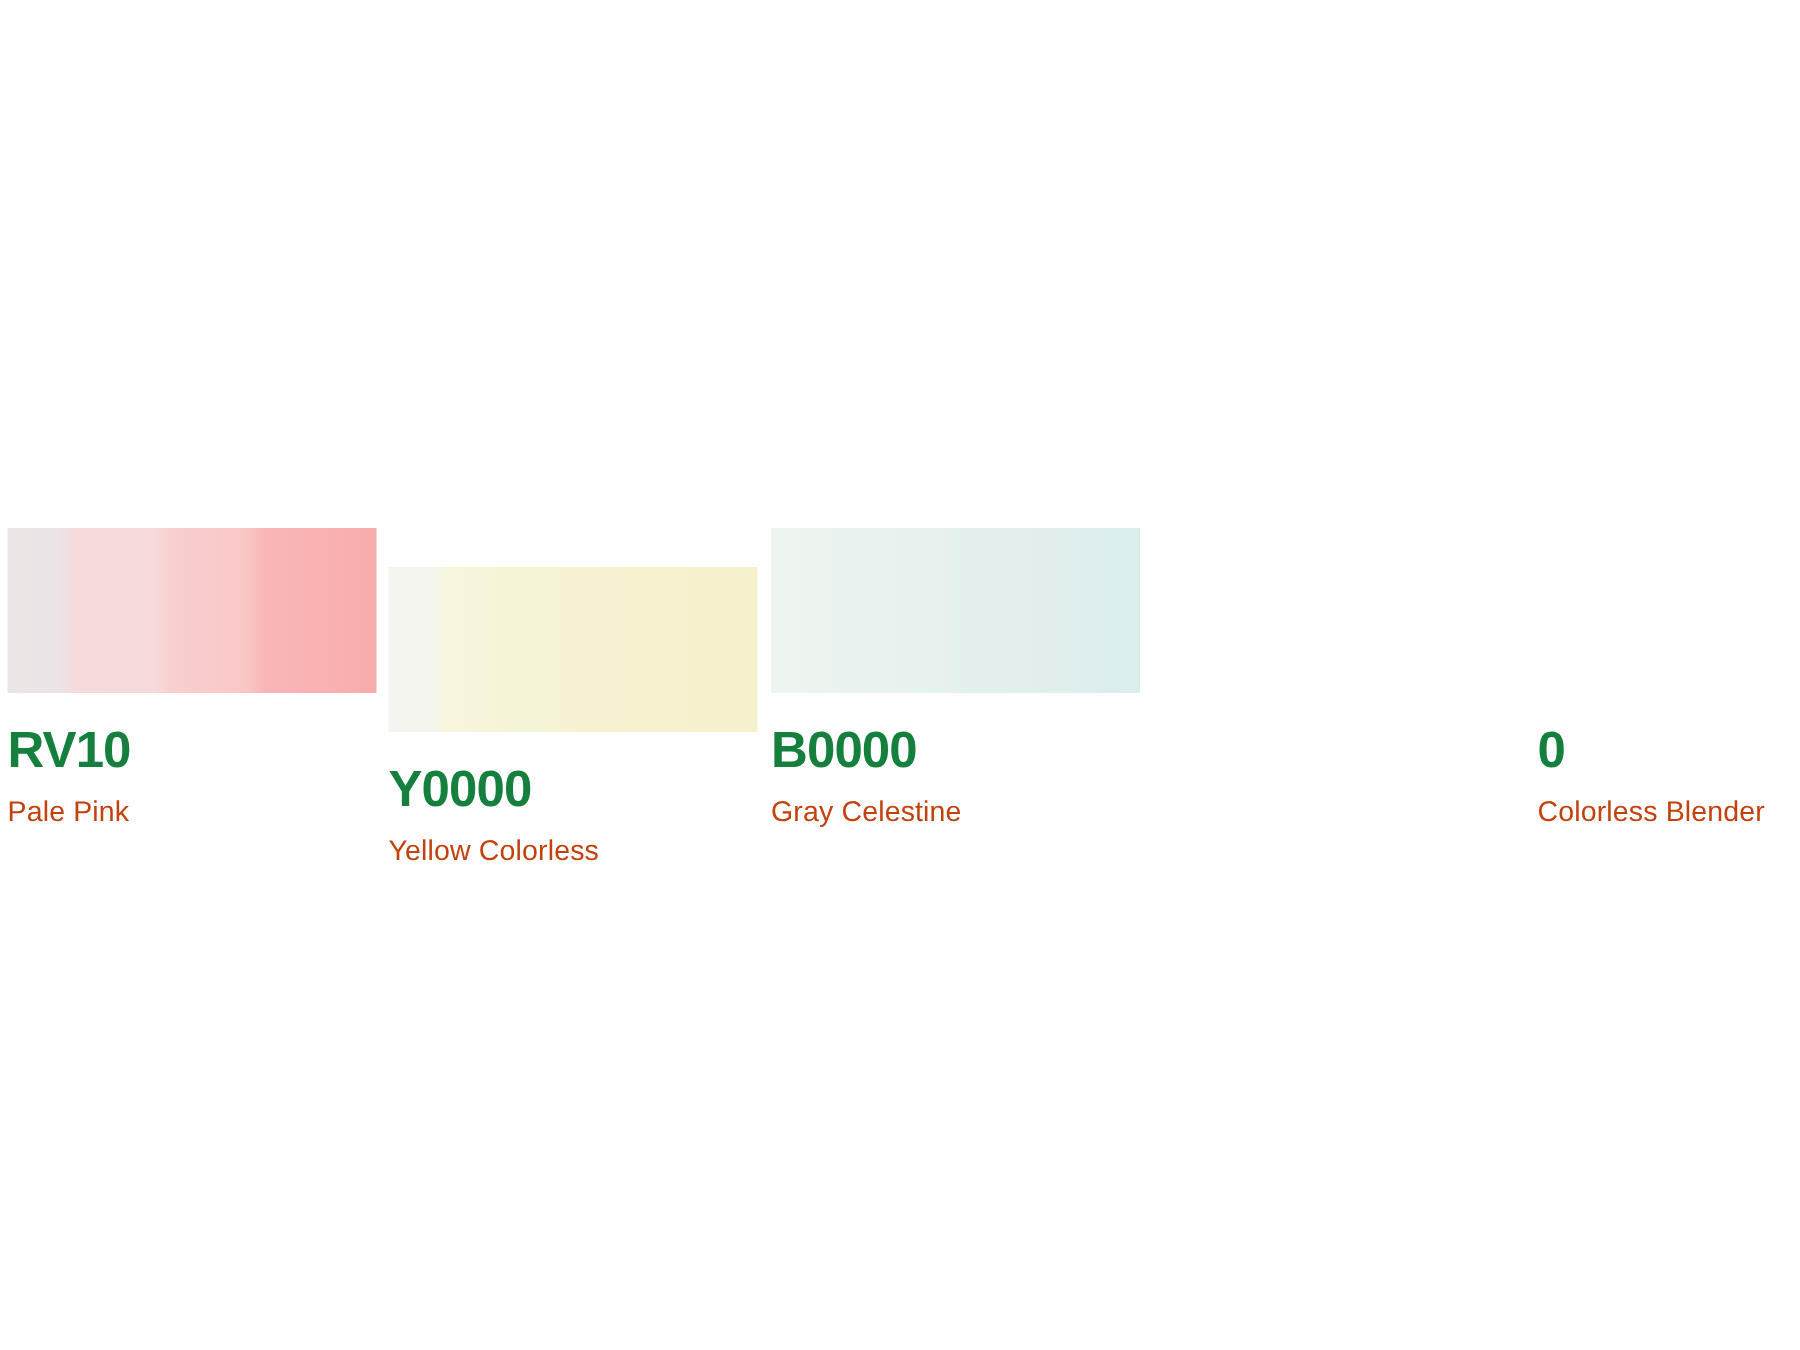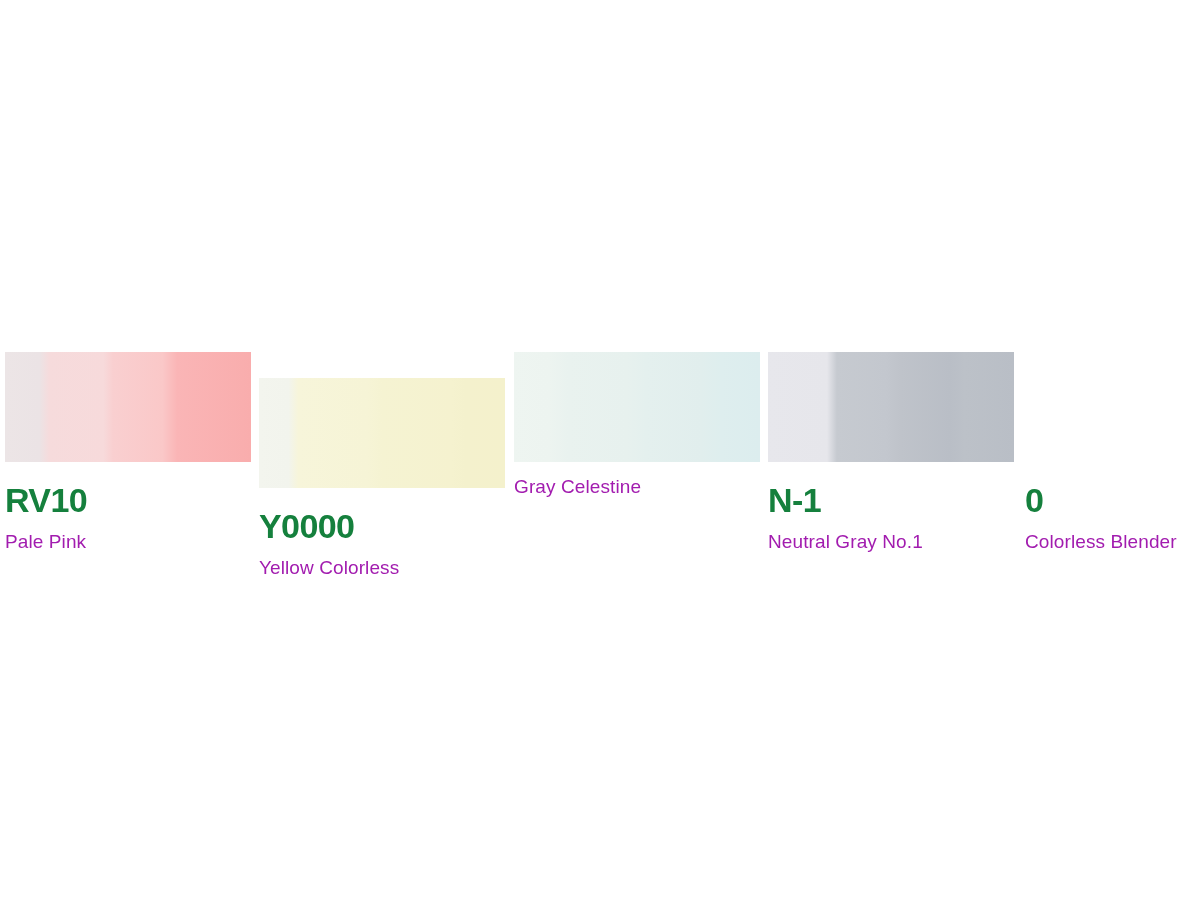--- a/index.html
+++ b/index.html
@@ -47,21 +47,21 @@
     color: #15803d;
     white-space: nowrap;
   }
 
   .swatch-name {
     margin-top: 15px;
     font-size: 19px;
     font-weight: normal;
     line-height: 1;
     letter-spacing: 0.1px;
-    color: #a21caf;
+    color: #c2410c;
     white-space: nowrap;
   }
 
   
   .col-0 { left: 5px; }
   .col-1 { left: 259px; margin-top: 26px; }
   .col-2 { left: 514px; }
   .col-3 { left: 768px; }
   .col-4 { left: 1025px; }
 
@@ -107,28 +107,24 @@
   </div>
 
   <div class="swatch-column col-1">
     <div class="swatch-chip chip-y0000"></div>
     <div class="swatch-code">Y0000</div>
     <div class="swatch-name">Yellow Colorless</div>
   </div>
 
   <div class="swatch-column col-2">
     <div class="swatch-chip chip-b0000"></div>
+    <div class="swatch-code">B0000</div>
     <div class="swatch-name">Gray Celestine</div>
   </div>
 
-  <div class="swatch-column col-3">
-    <div class="swatch-chip chip-n1"></div>
-    <div class="swatch-code">N-1</div>
-    <div class="swatch-name">Neutral Gray No.1</div>
-  </div>
 
   <div class="swatch-column col-4">
     <div class="swatch-chip is-empty"></div>
     <div class="swatch-code">0</div>
     <div class="swatch-name">Colorless Blender</div>
   </div>
 
 </div>
 
 </body></html>

